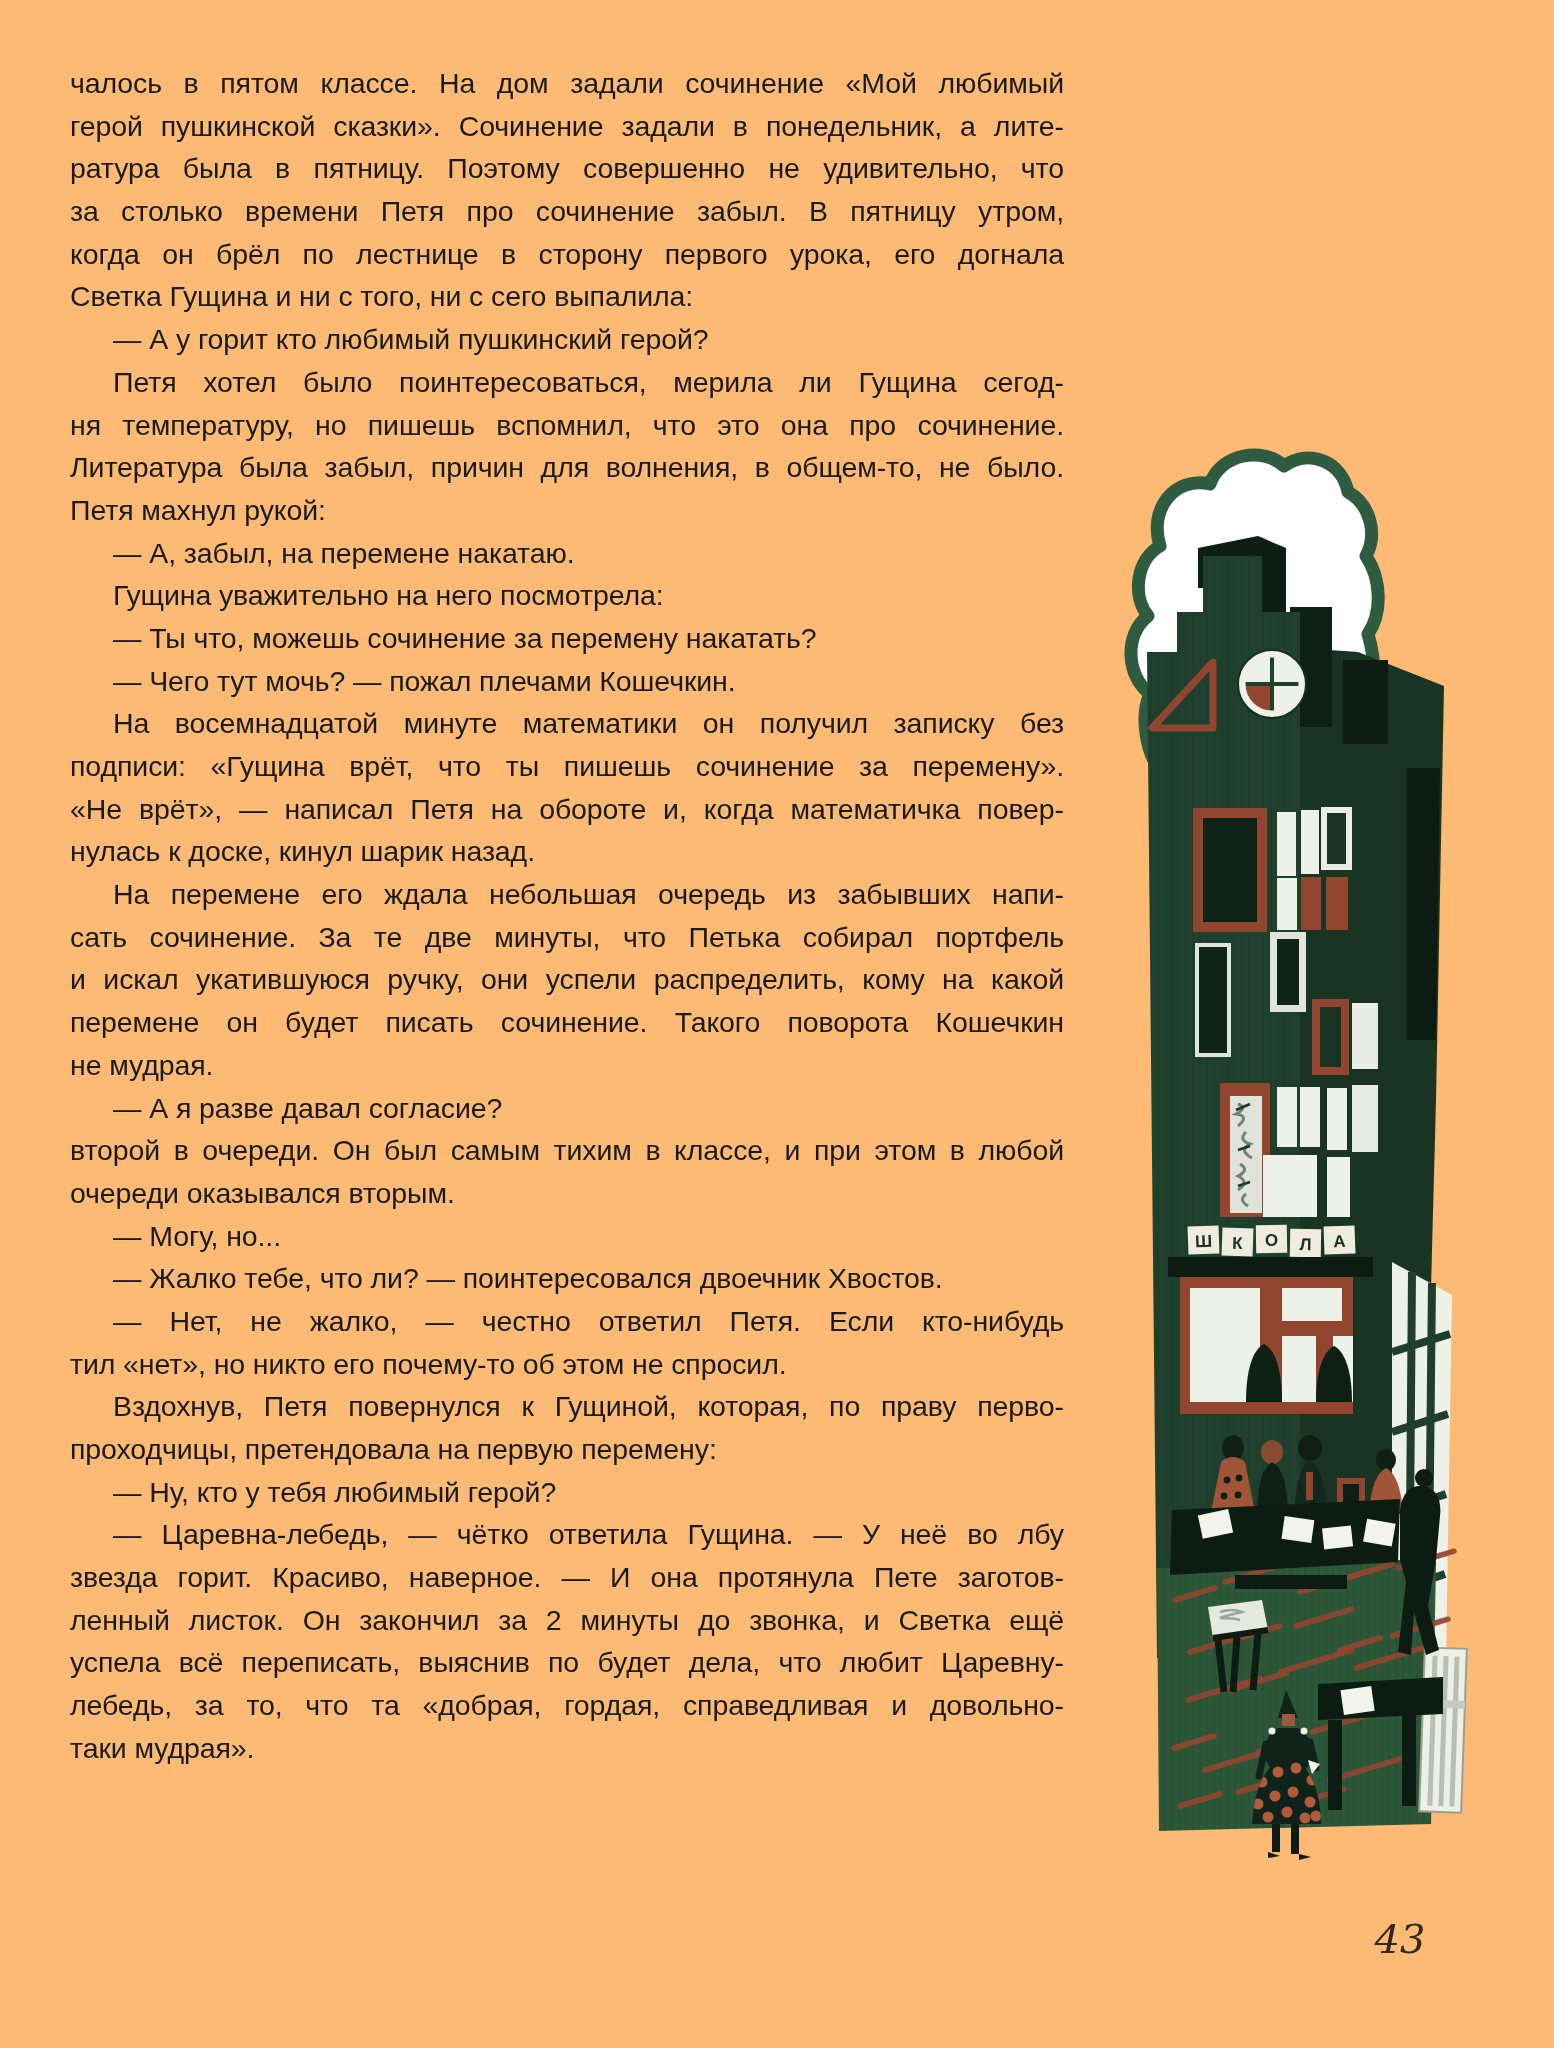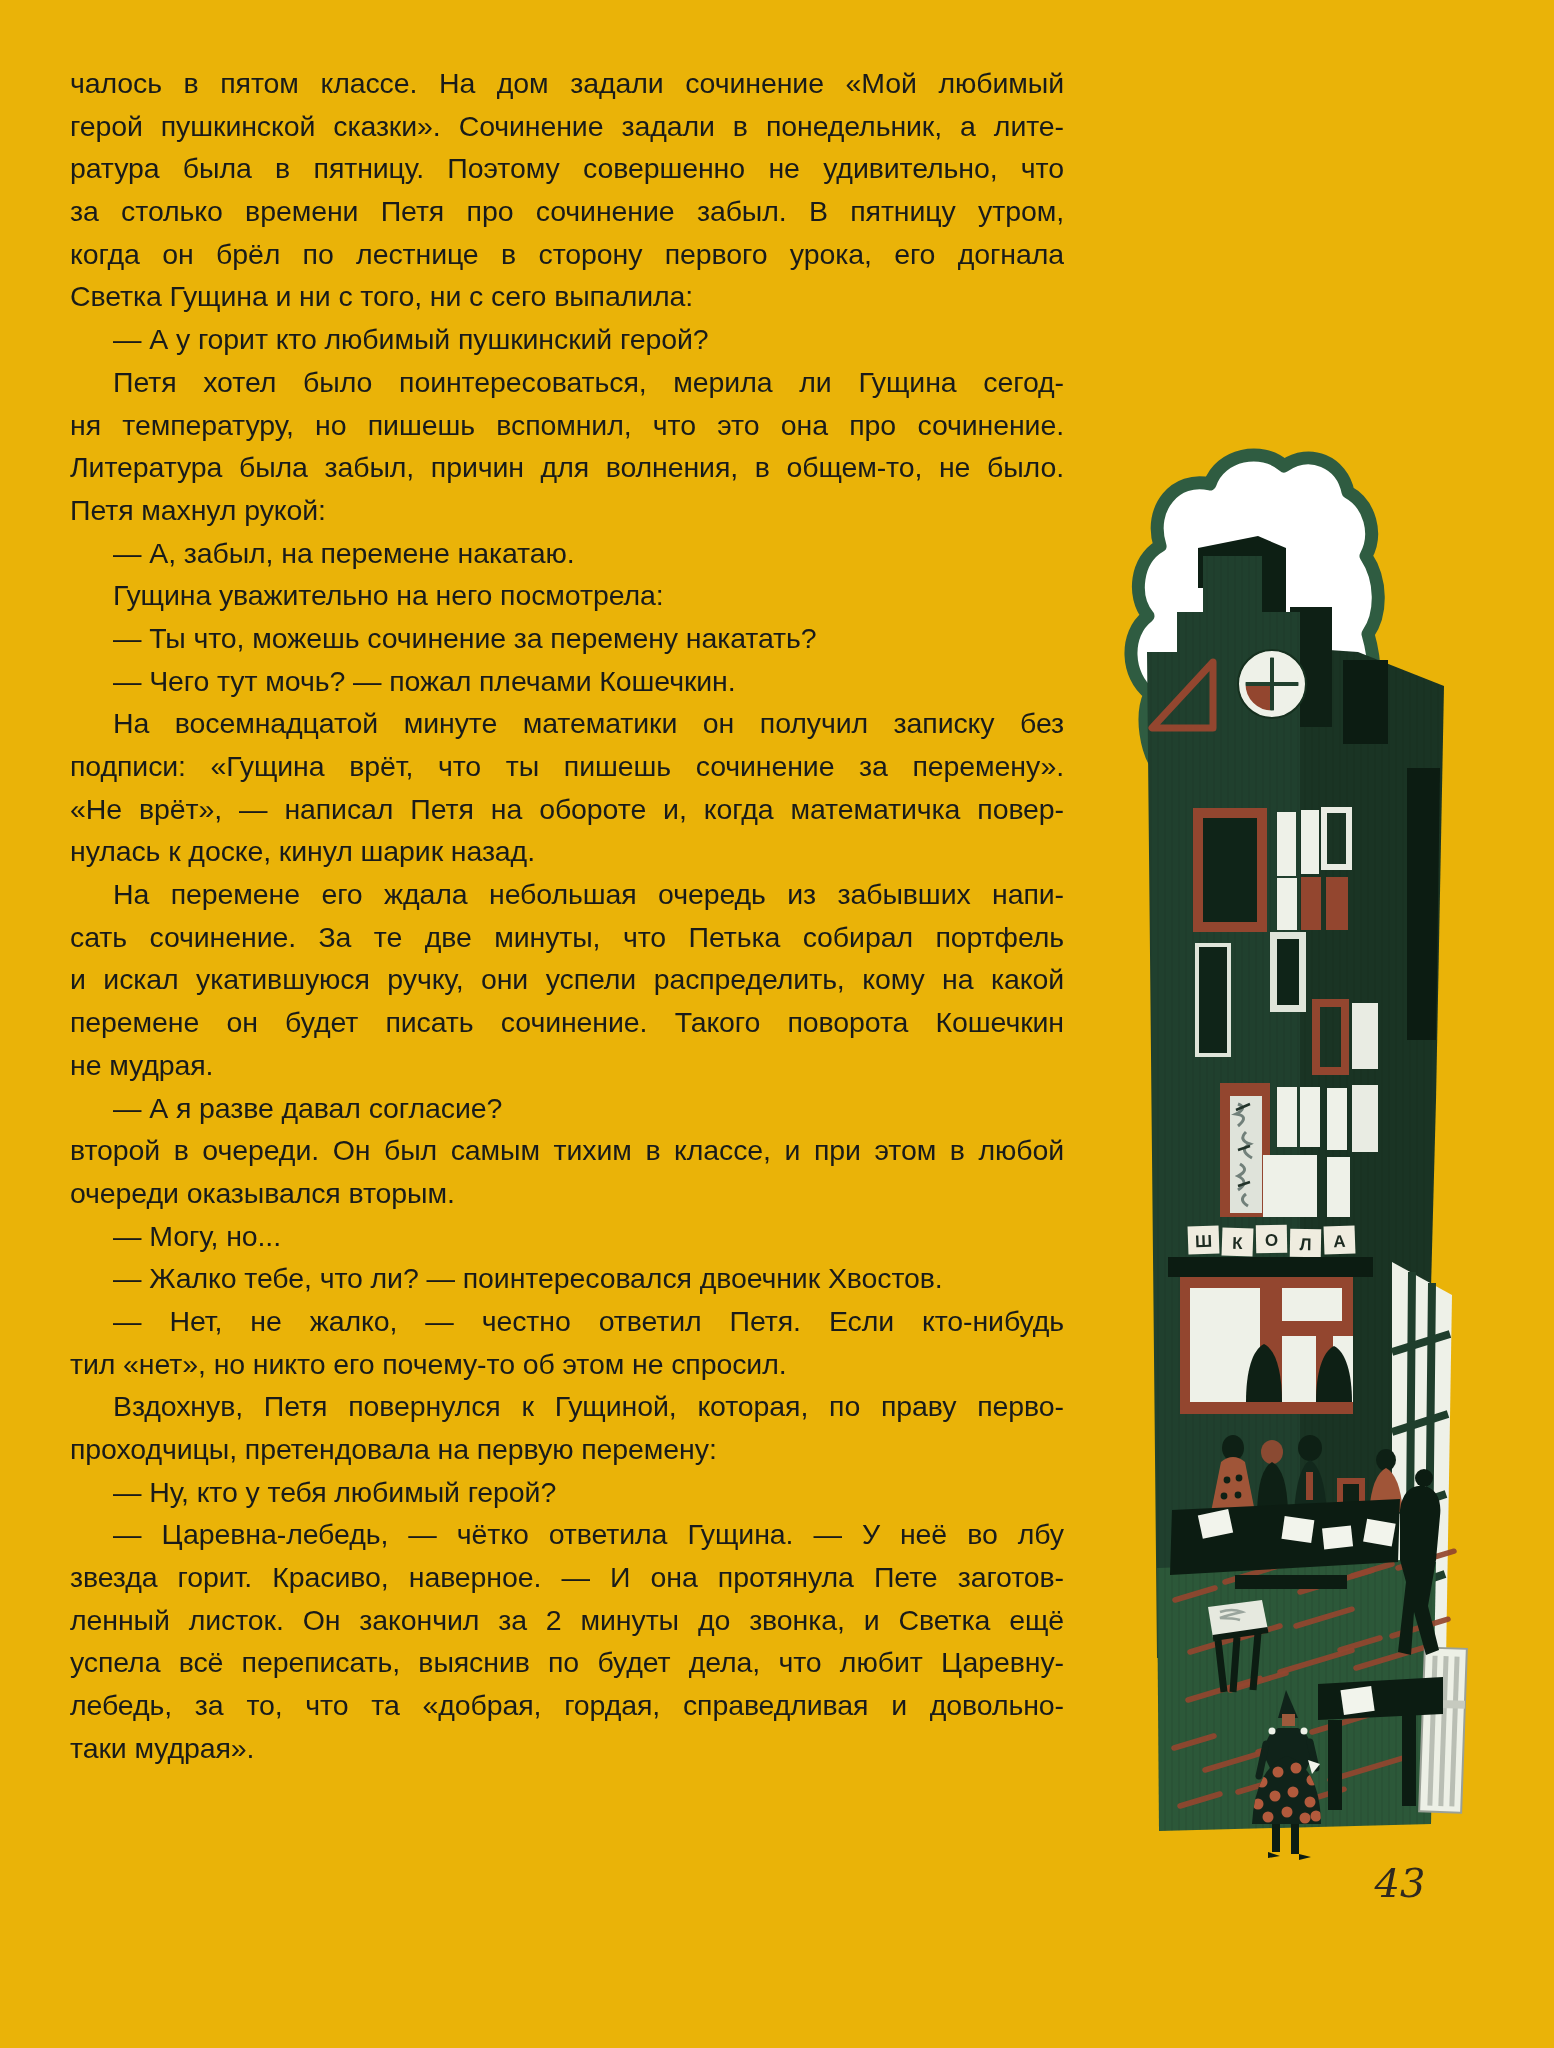--- a/index.html
+++ b/index.html
@@ -1,31 +1,31 @@
 <!DOCTYPE html>
 <html><head>
 <meta charset="utf-8">
 <style>
   html,body{margin:0;padding:0;background:#e8e8e4;}
   .page{
     position:relative;width:1554px;height:2048px;margin:0 auto;
-    background:#eab308;overflow:hidden;
+    background:#fdba74;overflow:hidden;
     font-family:"Liberation Sans",sans-serif;
   }
   .text-column{
     position:absolute;left:70px;top:62px;width:994px;
     font-size:28.5px;line-height:42.7px;color:#191b1a;
     letter-spacing:-0.1px;
   }
   .line{height:42.7px;white-space:normal;overflow:hidden;}
   .line.j{text-align:justify;}
   .line.j::after{content:"";display:inline-block;width:100%;height:0;}
   .line.in{text-indent:43px;}
   .page-number{
-    position:absolute;left:1360px;top:1860px;width:80px;
+    position:absolute;left:1360px;top:1916px;width:80px;
     font-family:"DejaVu Serif",serif;font-style:italic;
     font-size:40px;color:#30291f;text-align:center;
   }
   svg text.tile-letter{
     font-family:"Liberation Sans",sans-serif;font-weight:bold;
     font-size:17px;fill:#1d2b21;
   }
 </style>
 </head>
 <body>

